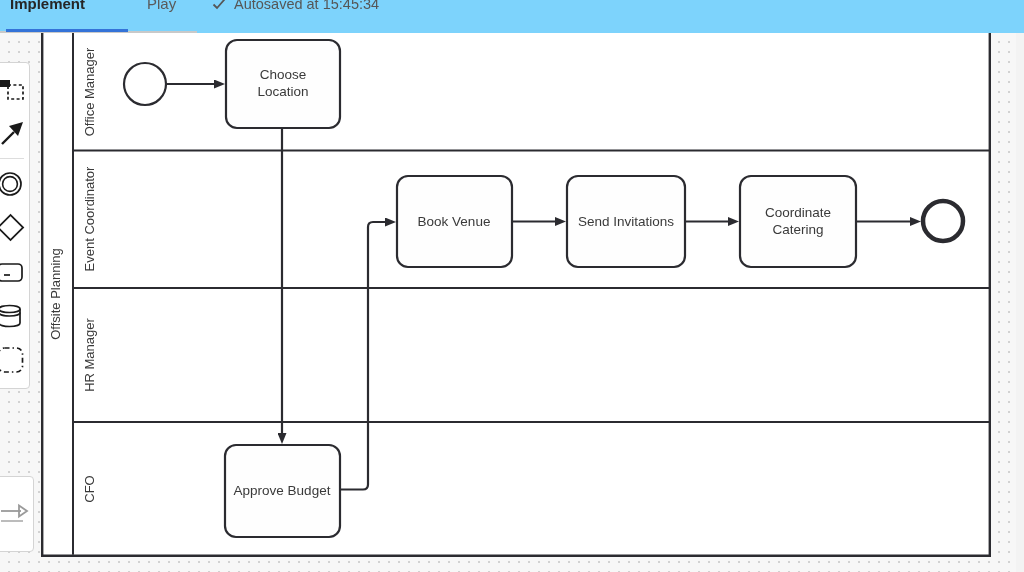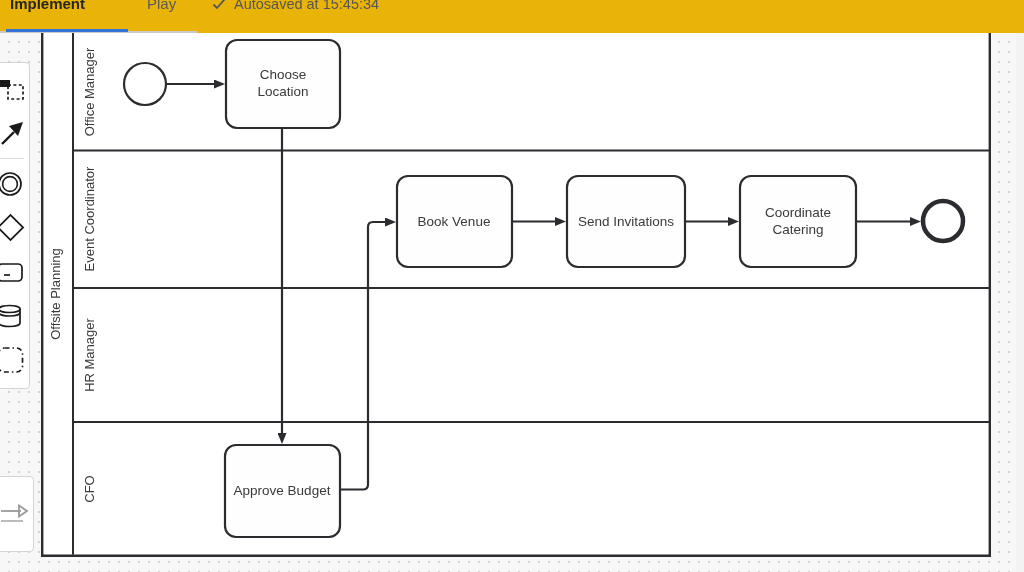--- a/index.html
+++ b/index.html
@@ -3,21 +3,21 @@
 <meta charset="utf-8">
 <style>
   html,body{margin:0;padding:0;}
   body{
     width:1024px;height:572px;overflow:hidden;position:relative;
     font-family:"Liberation Sans",sans-serif;background:#ffffff;
   }
   
   .header{
     position:absolute;left:0;top:0;width:1024px;height:33px;
-    background:#eab308;overflow:hidden;z-index:5;
+    background:#7dd3fc;overflow:hidden;z-index:5;
   }
   .tabstrip{position:absolute;left:0;top:0;width:197px;height:31px;border-bottom:2px solid #c9c9c9;}
   .tab{position:absolute;top:-6px;font-size:15px;line-height:20px;color:#5a5a5a;cursor:pointer;}
   .tab.active{font-weight:bold;color:#262626;}
   .tab-implement{left:10px;}
   .tab-play{left:147px;}
   .active-underline{position:absolute;left:6px;top:29px;width:122px;height:3px;background:#3473d8;}
   .autosave{position:absolute;left:211px;top:-6px;display:flex;align-items:center;color:#565656;font-size:14.5px;line-height:20px;}
   .autosave svg{margin-right:7px;}
   

